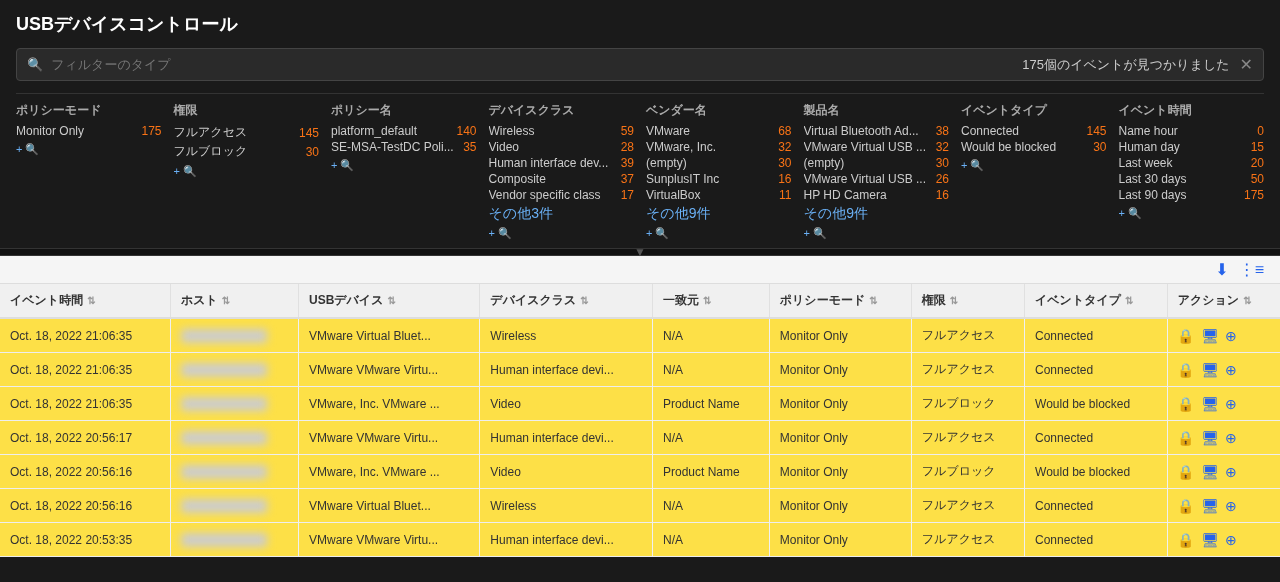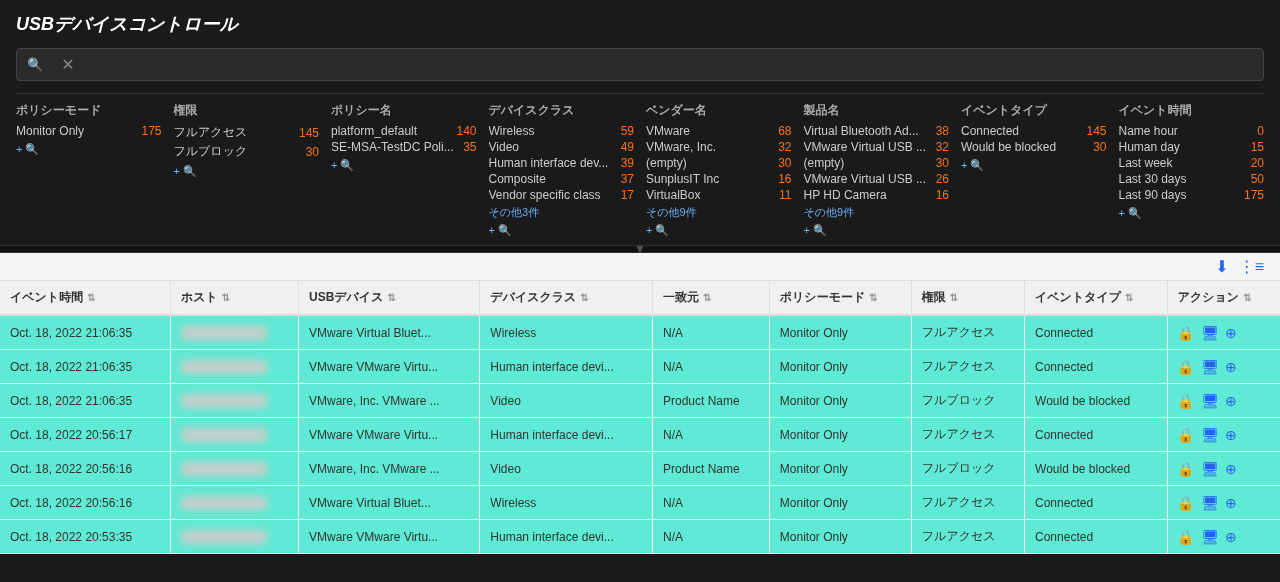--- a/index.html
+++ b/index.html
@@ -15,21 +15,20 @@
     
     .top-panel {
       background: #1a1a1a;
       padding: 12px 16px 0 16px;
     }
     .page-title {
       font-size: 18px;
       font-weight: 600;
       color: #ffffff;
       margin-bottom: 12px;
-      font-style: italic;
     }
     .search-bar {
       display: flex;
       align-items: center;
       background: #2a2a2a;
       border: 1px solid #444;
       border-radius: 4px;
       padding: 6px 10px;
       margin-bottom: 12px;
       position: relative;
@@ -93,21 +92,21 @@
       overflow: hidden;
       text-overflow: ellipsis;
       flex: 1;
     }
     .filter-item-count {
       color: #f97316;
       margin-left: 6px;
       flex-shrink: 0;
     }
     .filter-more {
-      font-size: 11px;
+      font-size: 14px;
       color: #6ab0f5;
       margin-top: 2px;
       cursor: pointer;
     }
     .filter-add {
       font-size: 11px;
       color: #6ab0f5;
       margin-top: 4px;
       cursor: pointer;
     }
@@ -145,21 +144,21 @@
     .toolbar-icon {
       color: #2563eb;
       cursor: pointer;
       font-size: 16px;
     }
 
     
     table {
       width: 100%;
       border-collapse: collapse;
-      background: #5eead4;
+      background: #fde047;
     }
     thead tr {
       background: #f0f0f0;
       border-bottom: 2px solid #ddd;
     }
     thead th {
       padding: 8px 10px;
       font-size: 12px;
       font-weight: 600;
       color: #333;
@@ -208,20 +207,22 @@
     }
   </style>
 </head>
 <body>
 
 <div class="top-panel">
   <div class="page-title">USBデバイスコントロール</div>
 
   <div class="search-bar">
     <span class="search-icon">🔍</span>
+    <input class="search-input" type="text" placeholder="フィルターのタイプ" style="">
+    <span class="search-result-count">175個のイベントが見つかりました</span>
     <span class="search-close">✕</span>
   </div>
 
   <div class="filter-row" id="filter-row">
       <div class="filter-col">
         <div class="filter-col-header">ポリシーモード</div>
         <div class="filter-item">
           <span class="filter-item-label">Monitor Only</span>
           <span class="filter-item-count">175</span>
         </div>
@@ -252,21 +253,21 @@
         <div class="filter-add">+ 🔍</div>
       </div>
       <div class="filter-col">
         <div class="filter-col-header">デバイスクラス</div>
         <div class="filter-item">
           <span class="filter-item-label">Wireless</span>
           <span class="filter-item-count">59</span>
         </div>
         <div class="filter-item">
           <span class="filter-item-label">Video</span>
-          <span class="filter-item-count">49</span>
+          <span class="filter-item-count">28</span>
         </div>
         <div class="filter-item">
           <span class="filter-item-label">Human interface dev...</span>
           <span class="filter-item-count">39</span>
         </div>
         <div class="filter-item">
           <span class="filter-item-label">Composite</span>
           <span class="filter-item-count">37</span>
         </div>
         <div class="filter-item">

